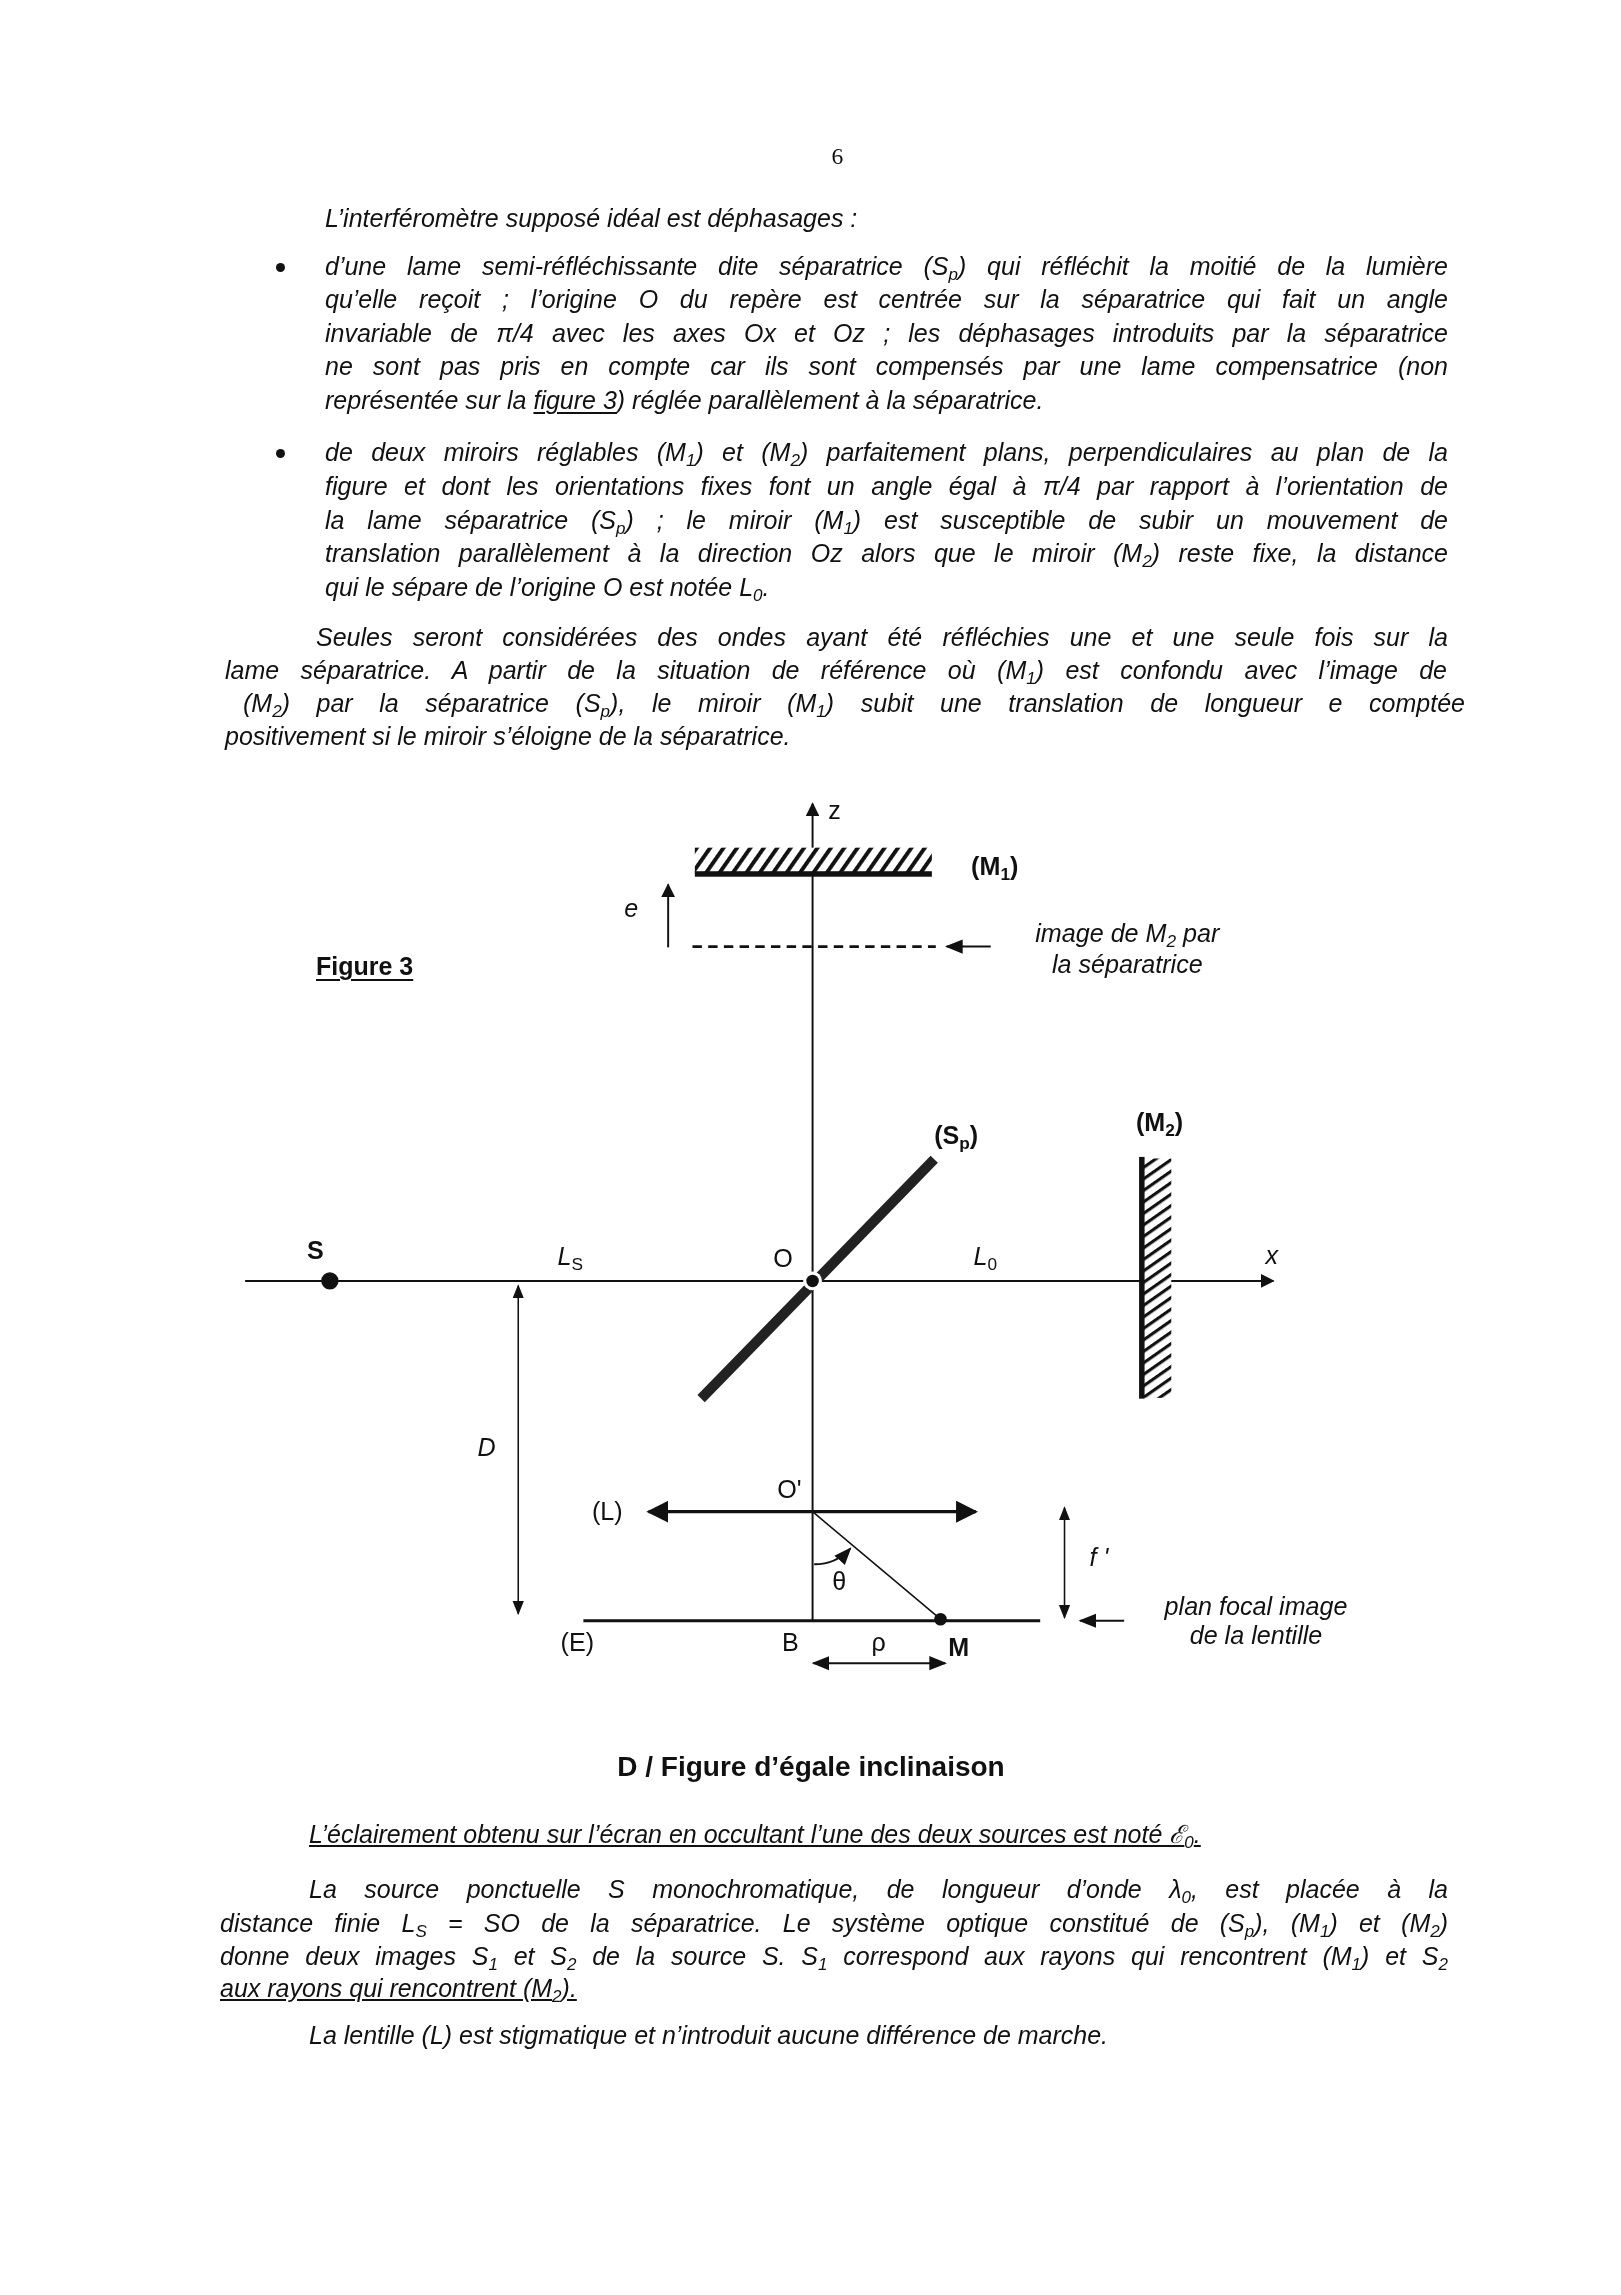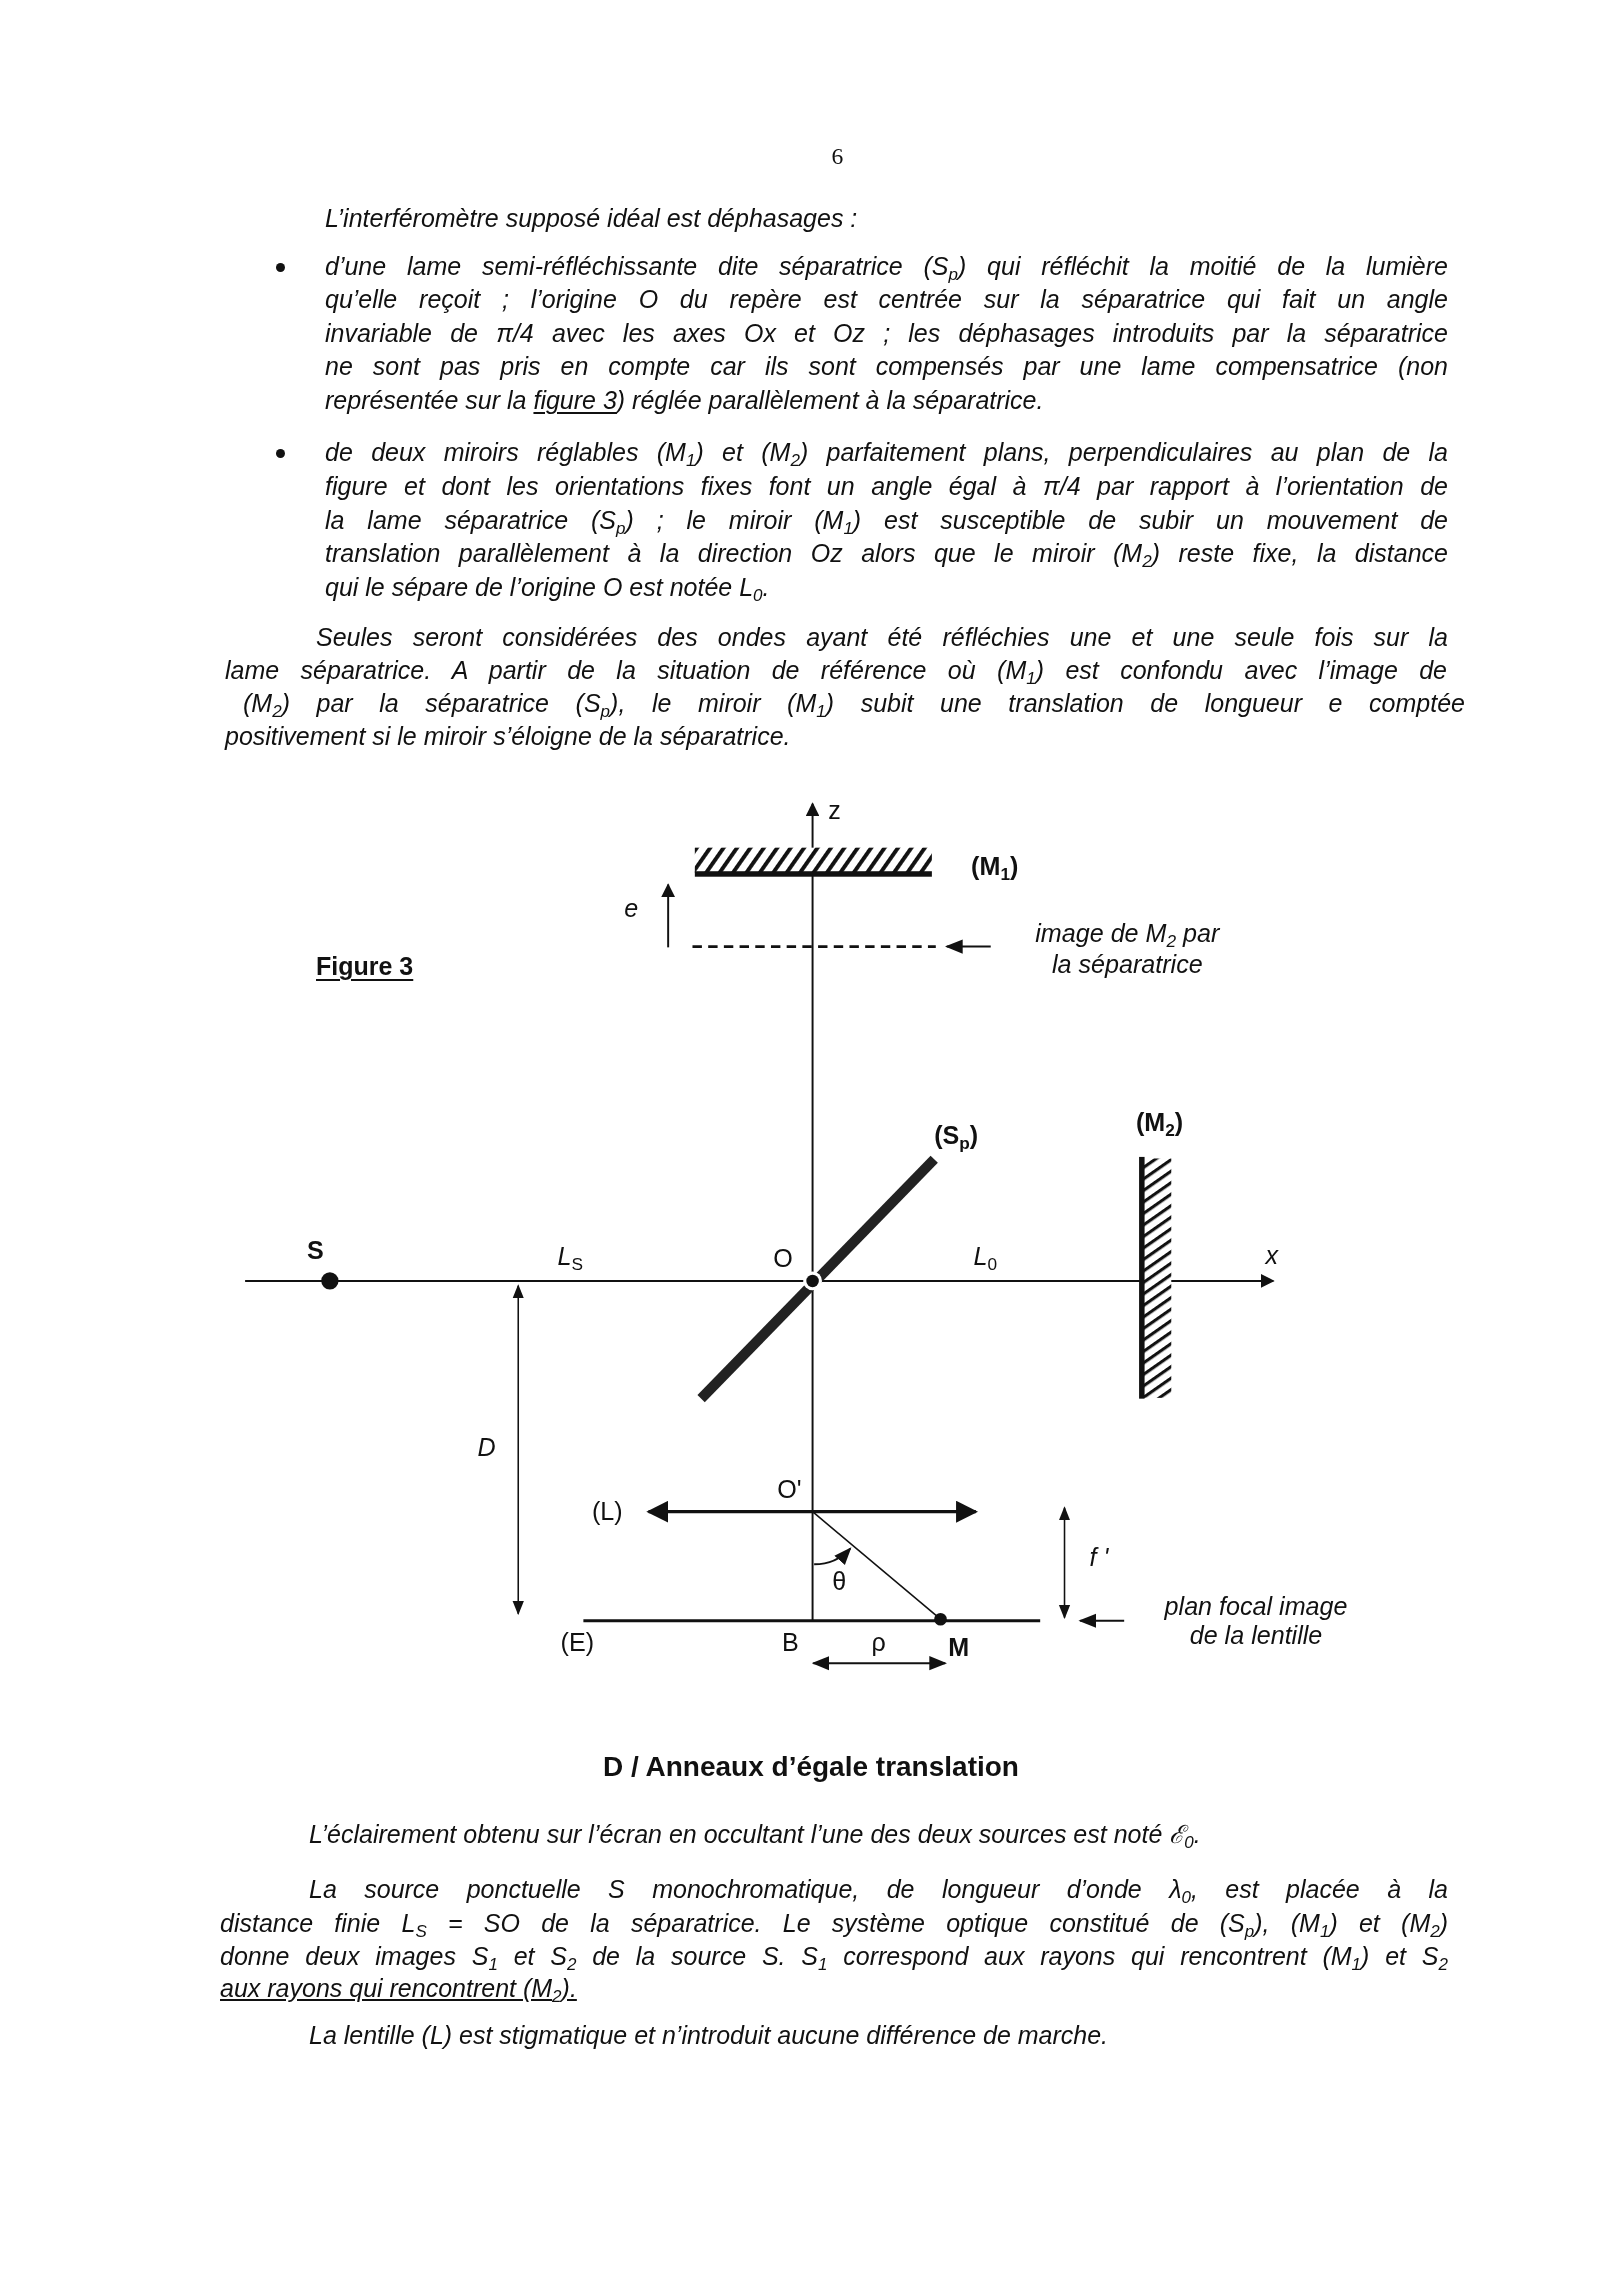--- a/index.html
+++ b/index.html
@@ -131,23 +131,23 @@
   <text class="lbl it" x="1600" y="2094" text-anchor="middle">de la lentille</text>
 
   <text class="lbl" x="714" y="2104">(E)</text>
   <text class="lbl" x="996" y="2104">B</text>
   <text class="lbl" x="1110" y="2104">ρ</text>
   <text class="lbl bd" x="1208" y="2110">M</text>
 
   <line x1="1036" y1="2119" x2="1204" y2="2119" stroke="#111" stroke-width="2.5" marker-start="url(#arrowSmall)" marker-end="url(#arrowSmall)"></line>
 </svg>
 
-<div class="heading">D / Anneaux d’égale translation</div>
+<div class="heading">D / Figure d’égale inclinaison</div>
 
-<div class="ln" style="left:309px; top:1819px;">L’éclairement obtenu sur l’écran en occultant l’une des deux sources est noté ℰ<sub>0</sub>.</div>
+<div class="ln" style="left:309px; top:1819px;text-decoration:underline;">L’éclairement obtenu sur l’écran en occultant l’une des deux sources est noté ℰ<sub>0</sub>.</div>
 
 <div>
   <div class="ln j" style="left:309px; width:1139px; top:1874px;">La source ponctuelle S monochromatique, de longueur d’onde λ<sub>0</sub>, est placée à la</div>
   <div class="ln j" style="left:220px; width:1228px; top:1908px;">distance finie L<sub>S</sub> = SO de la séparatrice. Le système optique constitué de (S<sub>p</sub>), (M<sub>1</sub>) et (M<sub>2</sub>)</div>
   <div class="ln j" style="left:220px; width:1228px; top:1941px;">donne deux images S<sub>1</sub> et S<sub>2</sub> de la source S. S<sub>1</sub> correspond aux rayons qui rencontrent (M<sub>1</sub>) et S<sub>2</sub></div>
   <div class="ln" style="left:220px; top:1973px;text-decoration:underline;">aux rayons qui rencontrent (M<sub>2</sub>).</div>
 </div>
 
 <div class="ln" style="left:309px; top:2020px;">La lentille (L) est stigmatique et n’introduit aucune différence de marche.</div>
 

